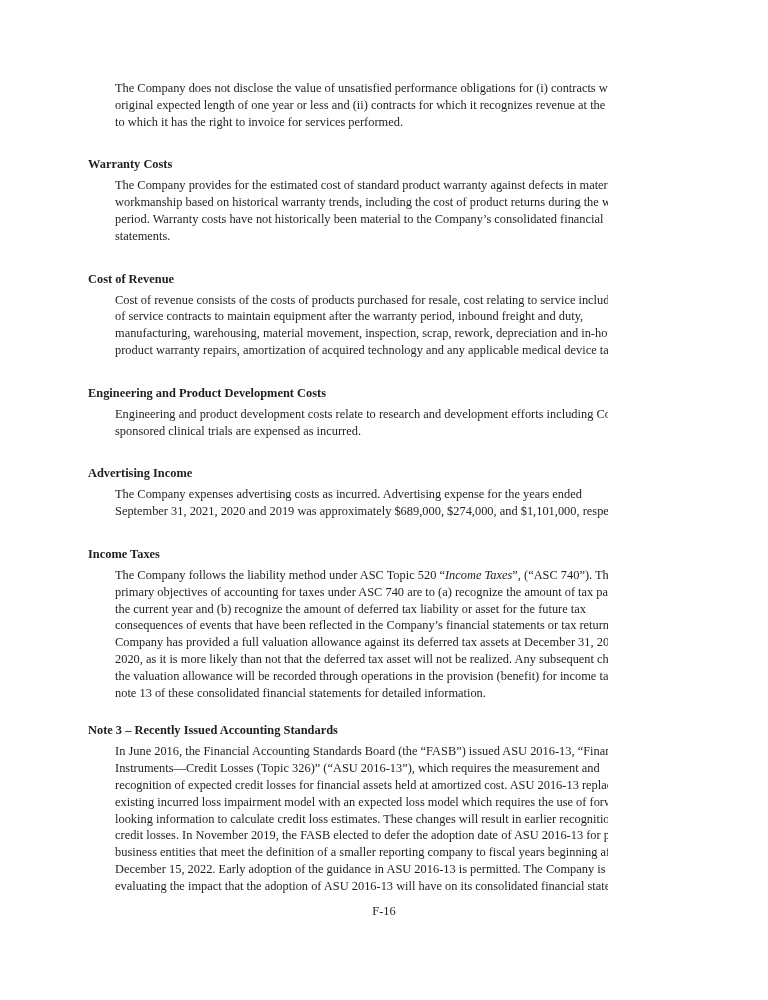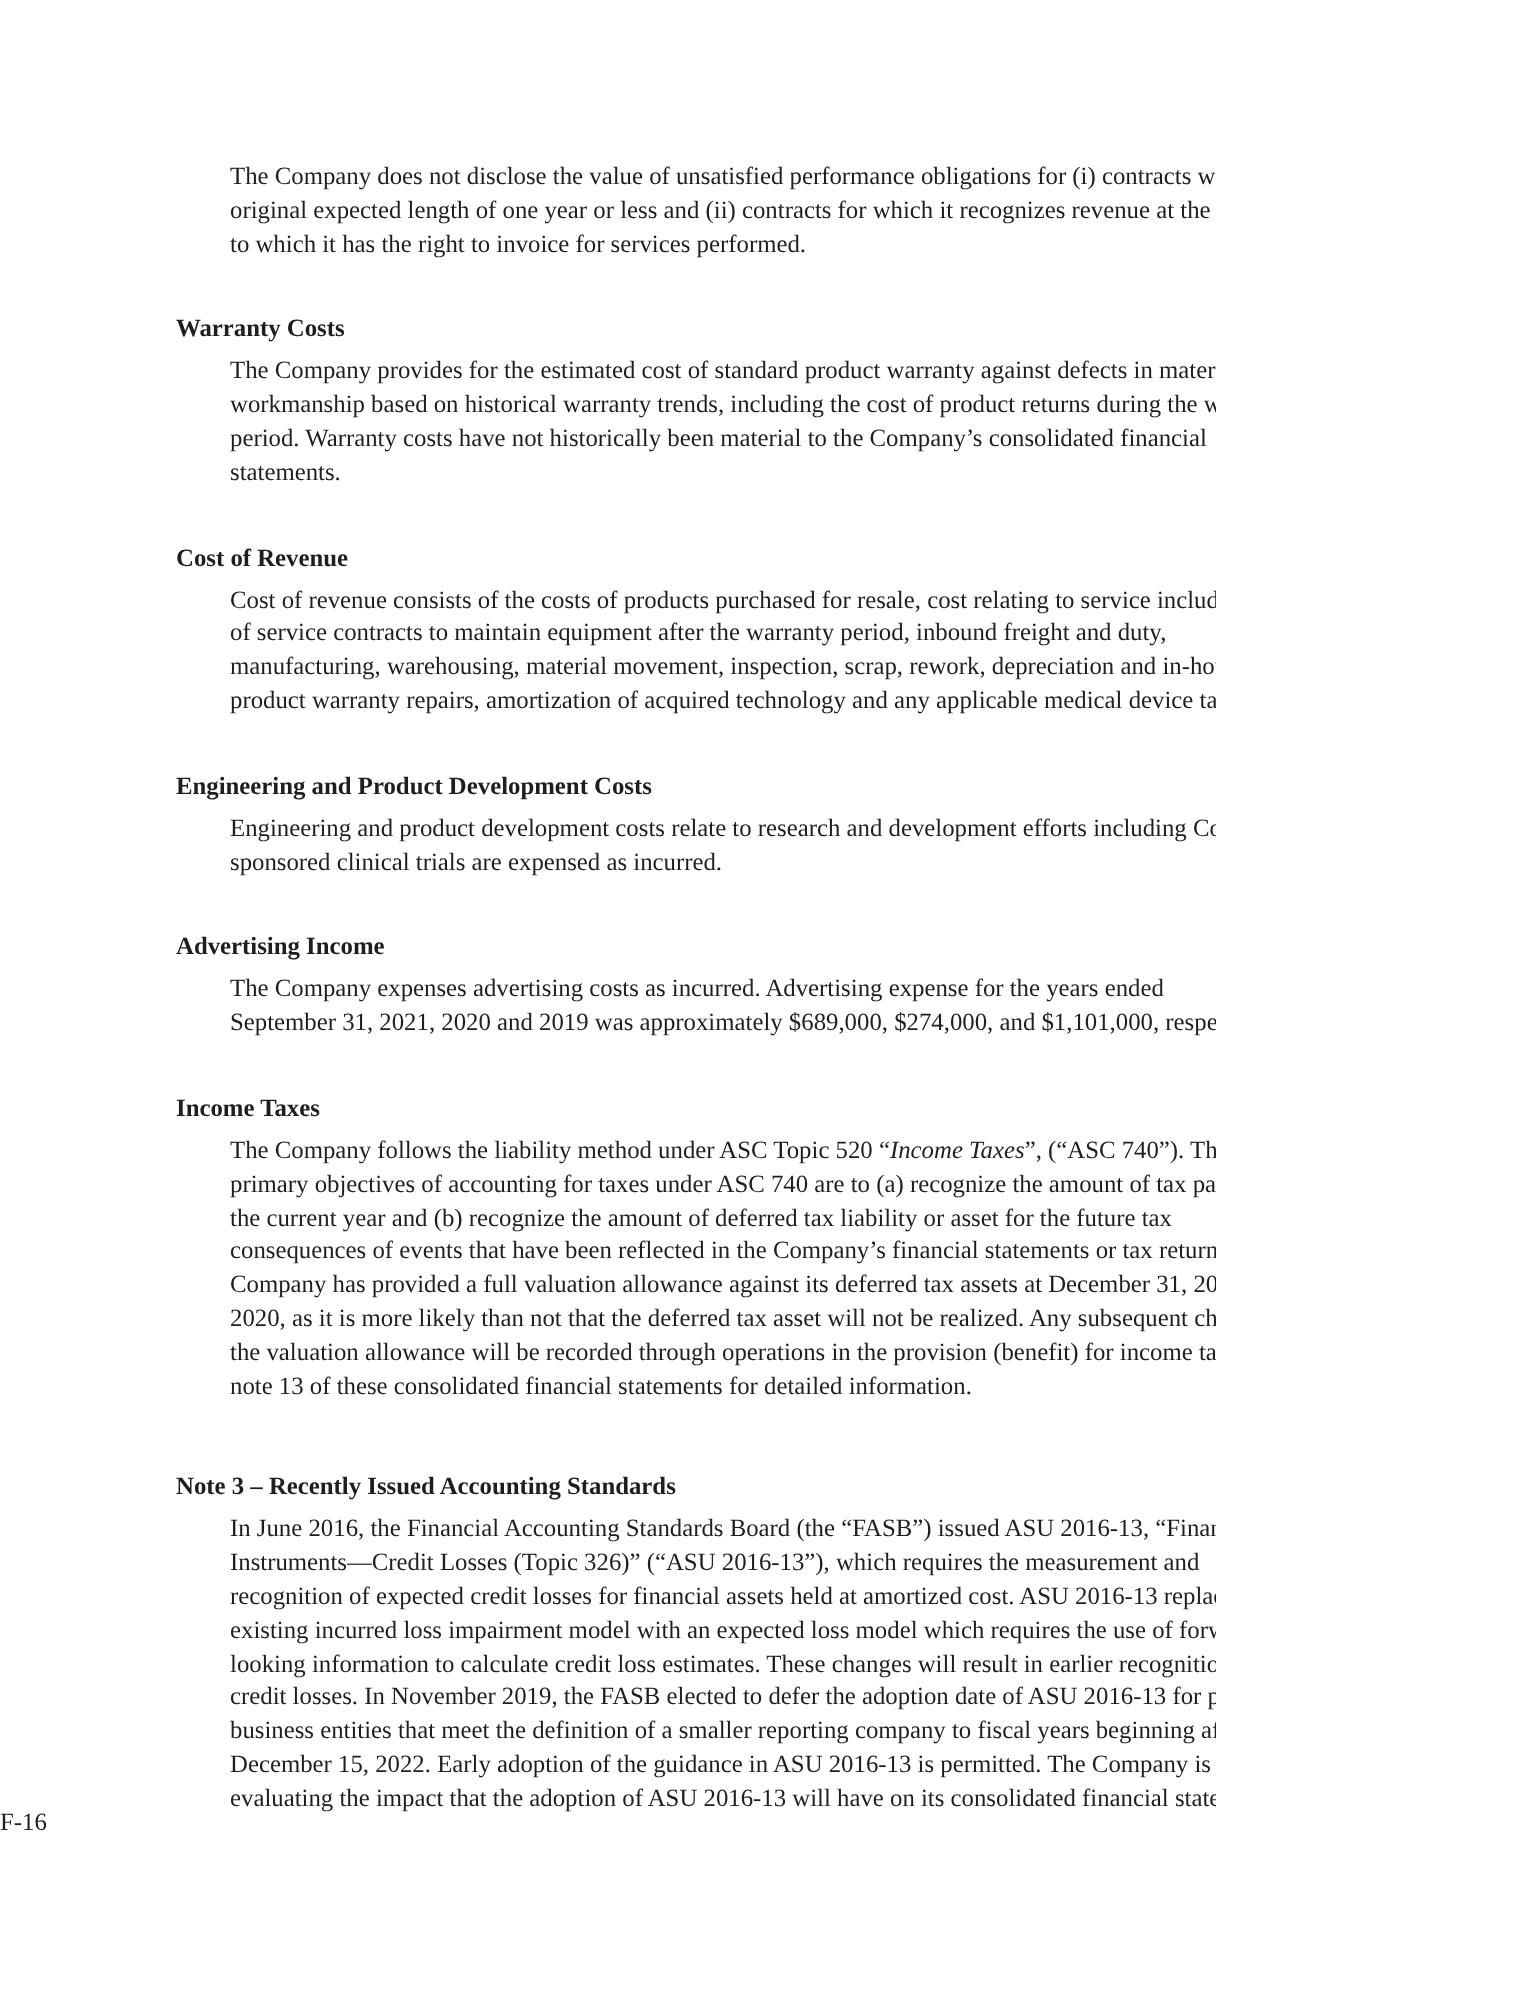--- a/index.html
+++ b/index.html
@@ -31,27 +31,28 @@
   }
   .indent { margin-left: 27px; }
   .heading {
     font-size: 12.4px;
     line-height: 17px;
     font-weight: bold;
     margin: 0 0 4px 0;
   }
   .section { margin-top: 26px; }
   .section-income { }
-  .note-section { margin-top: 34px; }
+  .note-section { margin-top: 21px; }
   .italic { font-style: italic; }
   .footer {
     position: absolute;
     top: 903px;
     left: 0;
     width: 768px;
+    text-align: center;
     font-size: 12.4px;
     line-height: 17px;
   }
 </style>
 </head>
 <body>
 
 <div class="page">
   <div class="content">
 

